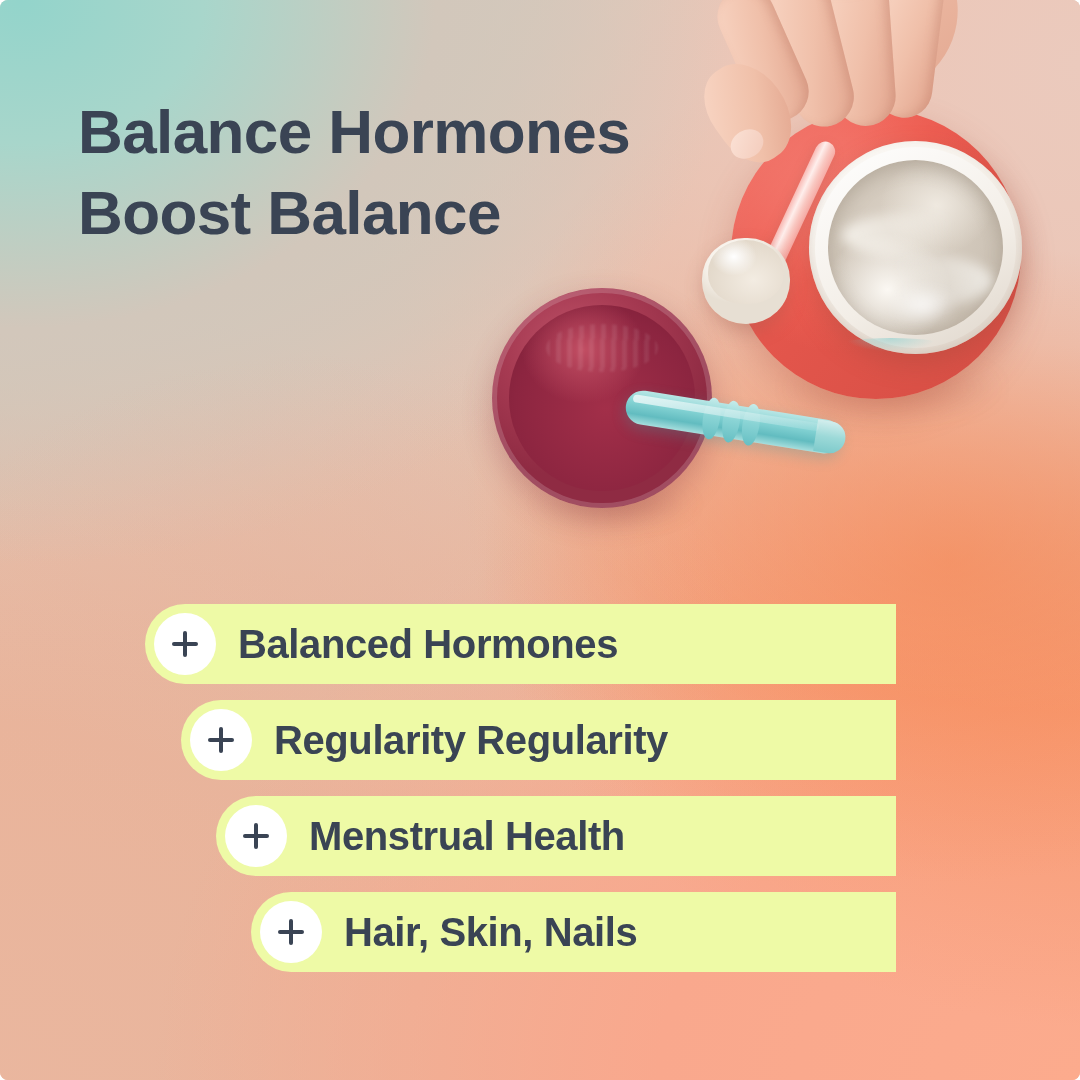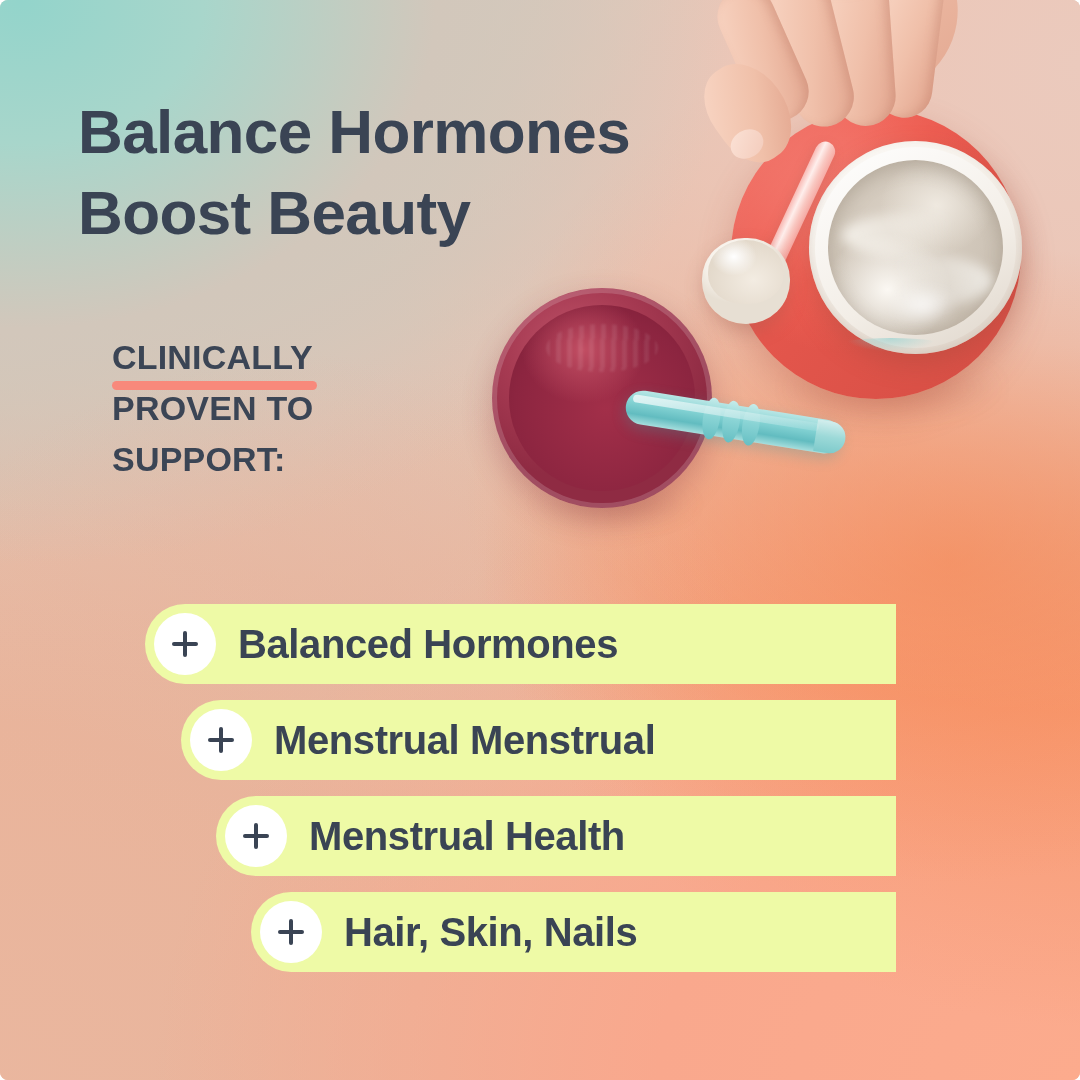--- a/index.html
+++ b/index.html
@@ -339,39 +339,34 @@
       <div class="straw-bead sb1"></div>
       <div class="straw-bead sb2"></div>
       <div class="straw-bead sb3"></div>
       <div class="straw-tip"></div>
       <div class="straw-gloss"></div>
     </div>
   </div>
 
   <h1 class="headline">
     <span class="ln">Balance Hormones</span>
-    <span class="ln">Boost Beauty</span>
+    <span class="ln">Boost Balance</span>
   </h1>
 
-  <div class="kicker">
-    <span class="ln underlined">CLINICALLY</span>
-    <span class="ln">PROVEN TO</span>
-    <span class="ln">SUPPORT:</span>
-  </div>
 
   <div class="pills">
 
     <div class="pill p1">
       <span class="plus-badge"></span>
       <span class="pill-label">Balanced Hormones</span>
     </div>
 
     <div class="pill p2">
       <span class="plus-badge"></span>
-      <span class="pill-label">Menstrual Menstrual</span>
+      <span class="pill-label">Regularity Regularity</span>
     </div>
 
     <div class="pill p3">
       <span class="plus-badge"></span>
       <span class="pill-label">Menstrual Health</span>
     </div>
 
     <div class="pill p4">
       <span class="plus-badge"></span>
       <span class="pill-label">Hair, Skin, Nails</span>

